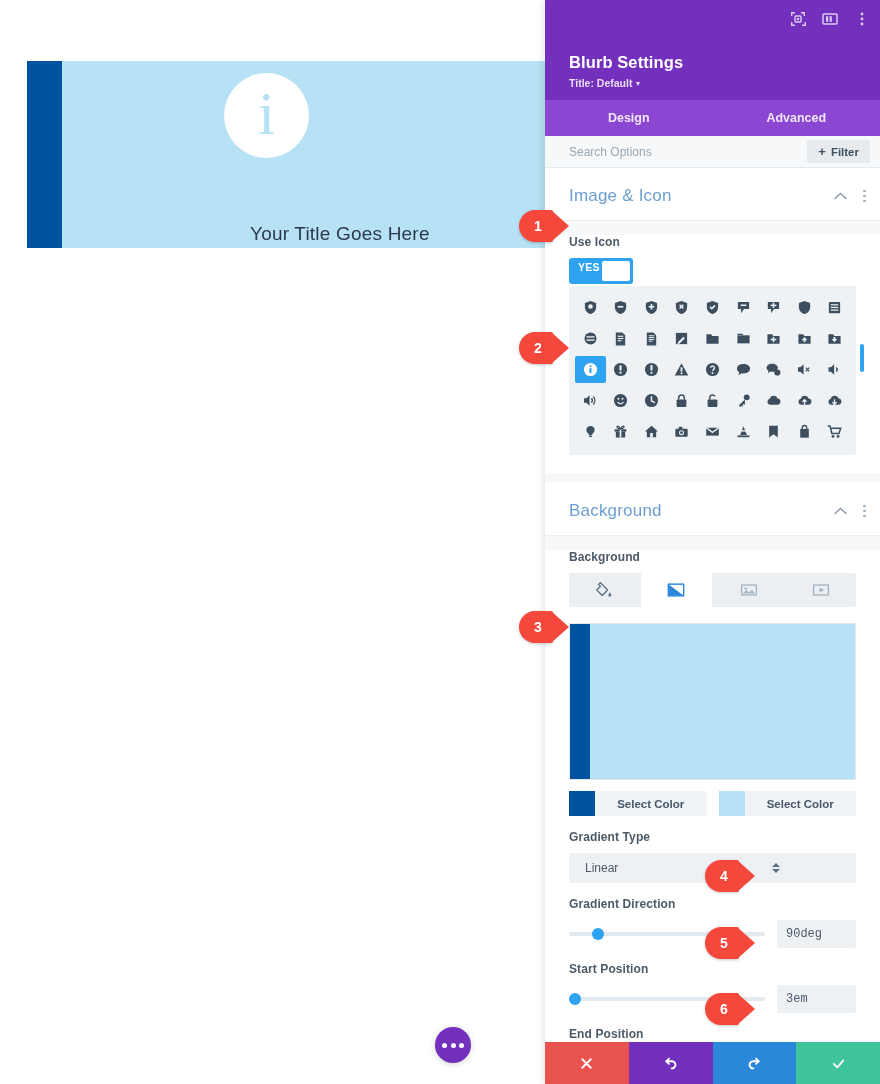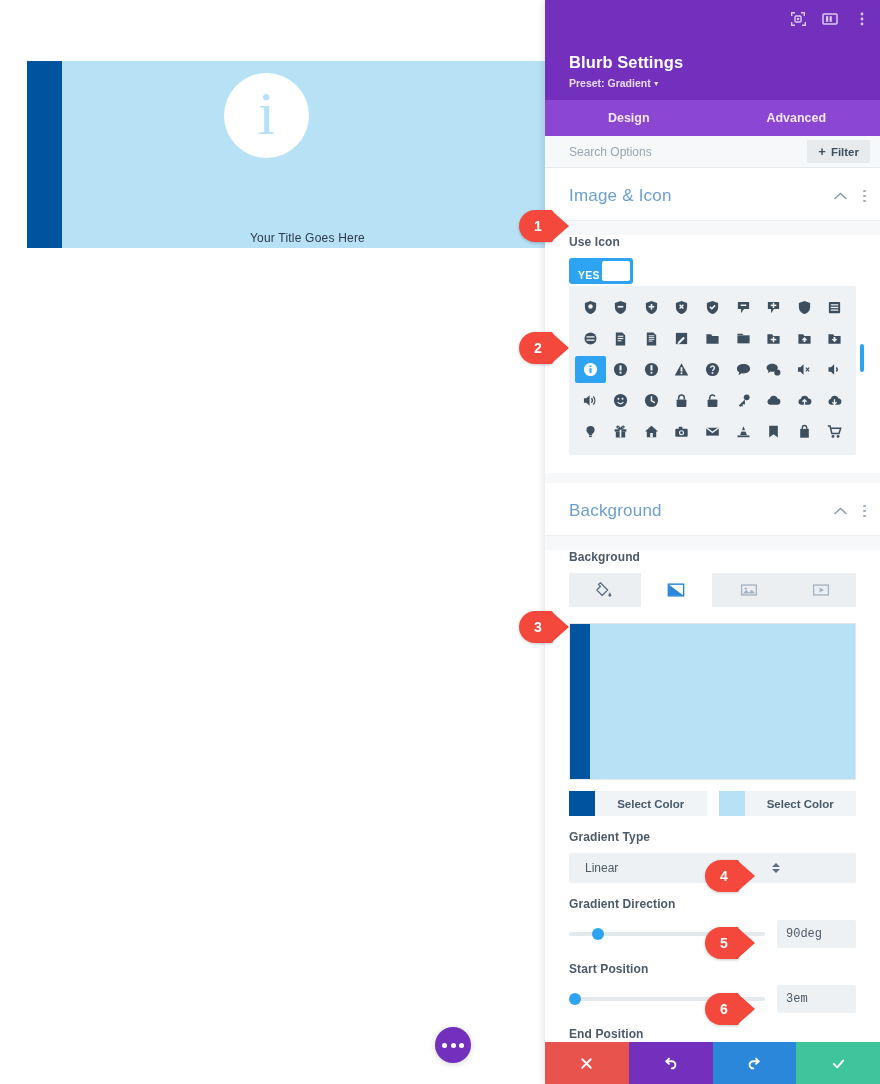--- a/index.html
+++ b/index.html
@@ -28,22 +28,22 @@
     background: #ffffff;
     display: flex; align-items: center; justify-content: center;
   }
   .blurb-icon-glyph {
     font-family: "Liberation Serif", serif;
     font-size: 62px; color: #b7e1f5; line-height: 1;
     font-weight: normal; letter-spacing: 0;
     position: relative; top: -3px;
   }
   .blurb-title {
-    position: absolute; left: 223px; top: 170px;
-    font-size: 12px; color: #2b3a4a; font-weight: normal;
+    position: absolute; left: 223px; top: 162px;
+    font-size: 19px; color: #2b3a4a; font-weight: normal;
     letter-spacing: .2px;
   }
   .fab-dots {
     position: absolute; left: 435px; top: 1027px;
     width: 36px; height: 36px; border-radius: 50%;
     background: #7230bd;
     display: flex; align-items: center; justify-content: center;
     gap: 3.5px;
     box-shadow: 0 1px 6px rgba(0,0,0,.18);
   }
@@ -112,21 +112,21 @@
 
   .section-body { background: #fff; padding: 0 24px 18px 24px; }
   .field-label {
     font-size: 12px; font-weight: bold; color: #4c5a68;
     margin: 14px 0 9px; letter-spacing:.1px;
   }
 
   
   .toggle {
     width: 64px; height: 26px; border-radius: 3px;
-    background: #2ea3f2; display: flex; align-items: flex-end;
+    background: #2ea3f2; display: flex; align-items: flex-start;
     cursor: pointer; padding: 3px; gap: 2px;
   }
   .toggle-text { font-size: 10.5px; font-weight: bold; color: #fff; padding-left: 6px; letter-spacing:.3px;}
   .toggle-knob { width: 28px; height: 20px; background: #fff; border-radius: 2px; margin-left: auto; }
 
   
   .icon-grid-wrap {
     background: #eff2f5; padding: 8px 6px 10px 6px; position: relative;
     display: grid; grid-template-columns: repeat(9, 1fr); row-gap: 4px;
     border-radius: 2px; margin-top: 2px;
@@ -245,21 +245,21 @@
       <i></i>
       <i></i>
     </div>
   </div>
 
   <div class="panel">
 
     <div class="panel-header">
       <div class="panel-title">Blurb Settings</div>
       <div class="panel-preset">
-        <span>Preset: Gradient</span><span class="preset-caret">▼</span>
+        <span>Title: Default</span><span class="preset-caret">▼</span>
       </div>
       <div class="header-icons">
         <svg class="hicon" viewBox="0 0 16 16">
           <path d="M1 1h4v1.4H2.4V5H1V1zm10 0h4v4h-1.4V2.4H11V1zM1 11h1.4v2.6H5V15H1v-4zm13.6 0H16v4h-4v-1.4h2.6V11z" fill="#e6d8f7"></path>
           <rect x="5" y="5" width="6" height="6" rx="1" fill="none" stroke="#e6d8f7" stroke-width="1.4"></rect>
           <circle cx="8" cy="8" r="1.3" fill="#e6d8f7"></circle>
         </svg>
         <svg class="hicon" viewBox="0 0 16 16">
           <rect x="1" y="3" width="14" height="10" rx="1" fill="none" stroke="#e6d8f7" stroke-width="1.5"></rect>
           <rect x="4" y="5.2" width="2.2" height="5.6" fill="#e6d8f7"></rect>

